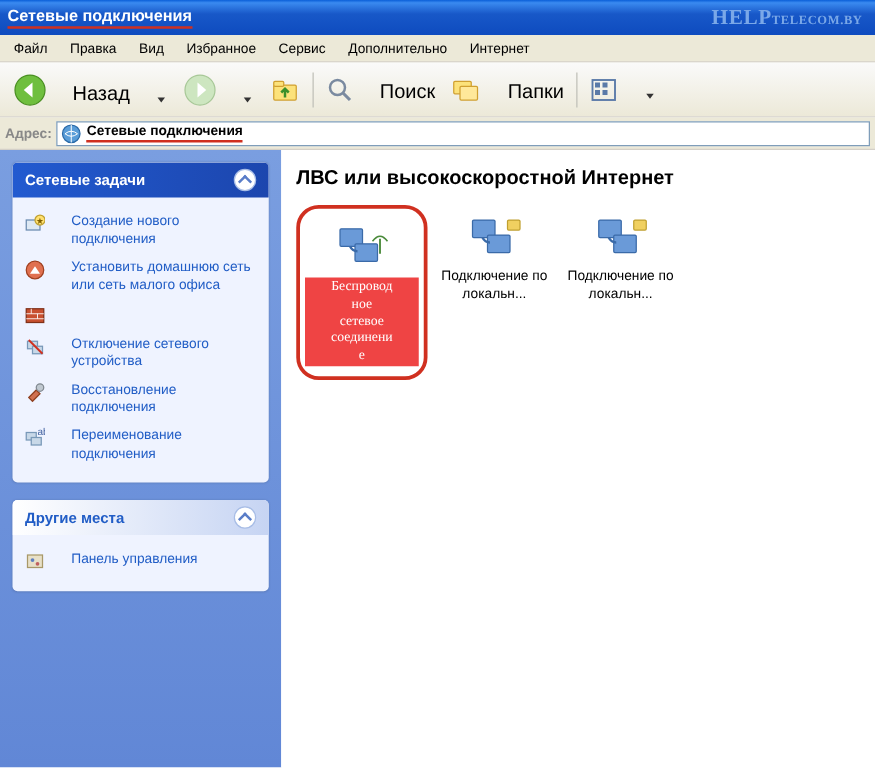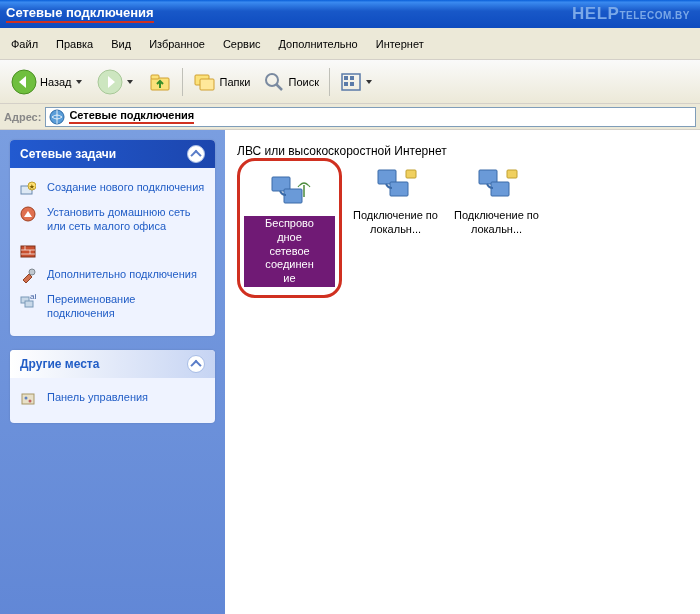--- a/index.html
+++ b/index.html
@@ -1,27 +1,27 @@
 <!DOCTYPE html>
 <html><head>
 <meta charset="utf-8">
 <style>
   * { box-sizing: border-box; margin: 0; padding: 0; }
   body { font-family: Tahoma, Verdana, sans-serif; font-size: 11px; width: 700px; height: 614px; overflow: hidden; background: #fff; }
   
   .titlebar { height: 28px; background: linear-gradient(to bottom, #0a5fd8 0%, #3a8af0 8%, #1858c8 40%, #0e4bbf 100%); color: #fff; display: flex; align-items: center; padding: 0 6px; font-weight: bold; font-size: 13px; }
-  .watermark { position: absolute; right: 10px; top: 4px; color: #7aa8e8; font-size: 17px; font-family: Liberation Sans, sans-serif; letter-spacing: 0.5px; }
+  .watermark { position: absolute; right: 10px; top: 4px; color: #7aa8e8; font-size: 17px; font-family: Liberation Serif, serif; letter-spacing: 0.5px; }
   .watermark b { font-weight: 900; }
   .underline-red { border-bottom: 2px solid #d03020; padding-bottom: 1px; }
   
-  .menubar { background: #ece9d8; height: 32px; display: flex; align-items: center; padding: 0 2px; border-bottom: 1px solid #d4d0c8; }
+  .menubar { background: #ece9d8; height: 22px; display: flex; align-items: center; padding: 0 2px; border-bottom: 1px solid #d4d0c8; }
   .menubar span { padding: 2px 9px; cursor: default; font-size: 11px; }
   
   .toolbar { background: linear-gradient(to bottom, #fafafa, #ece9d8); height: 44px; display: flex; align-items: center; padding: 0 5px; border-bottom: 1px solid #d4d0c8; gap: 1px; }
-  .tb-btn { display: flex; align-items: center; gap: 3px; padding: 3px 5px; border: 1px solid transparent; border-radius: 3px; cursor: default; font-size: 11px; }
+  .tb-btn { display: flex; align-items: flex-end; gap: 21px; padding: 3px 5px; border: 1px solid transparent; border-radius: 3px; cursor: default; font-size: 16px; }
   .tb-sep { width: 1px; height: 28px; background: #c0c0b8; margin: 0 3px; }
   .tb-dd { width: 9px; height: 9px; display: inline-flex; align-items: center; justify-content: center; }
   .tb-dd::after { content: ""; border-left: 3px solid transparent; border-right: 3px solid transparent; border-top: 4px solid #333; }
   
   .ico { display: inline-flex; align-items: center; justify-content: center; flex-shrink: 0; }
   .ico svg { display: block; }
   
   .addrbar { background: #ece9d8; height: 26px; display: flex; align-items: center; padding: 0 4px; border-bottom: 1px solid #d4d0c8; font-size: 11px; gap: 4px; font-weight: bold;}
   .addrbar .lbl { color: #888; font-size: 11px; }
   .addr-input { flex: 1; background: #fff; border: 1px solid #7f9db9; height: 20px; display: flex; align-items: center; padding: 0 3px; gap: 4px; }
@@ -29,30 +29,30 @@
   
   .body { display: flex; height: calc(614px - 28px - 22px - 44px - 26px); }
   
   .sidebar { width: 225px; background: linear-gradient(to bottom, #7a9ee0, #6187d6); padding: 10px 10px 0 10px; overflow: hidden; }
   .panel { background: #eff3ff; border-radius: 4px; margin-bottom: 14px; overflow: hidden; box-shadow: 0 0 2px rgba(0,0,0,0.15); }
   .panel-header { background: linear-gradient(to right, #fff, #c6d4f3); color: #215dc6; font-weight: bold; font-size: 12px; padding: 5px 10px; display: flex; align-items: center; justify-content: space-between; cursor: default; }
   .panel-header.alt { background: linear-gradient(to right, #225ad0, #1c46ae); color: #fff; }
   .chevron { width: 18px; height: 18px; border: 1px solid #a8bde6; border-radius: 50%; background: #fff; display: flex; align-items: center; justify-content: center; }
   .chevron::after { content: ""; width: 6px; height: 6px; border-left: 2px solid #5a7dc8; border-top: 2px solid #5a7dc8; transform: rotate(45deg) translate(1px,1px); }
   .panel-body { padding: 8px 10px 12px 10px; }
-  .task { display: flex; align-items: flex-start; gap: 11px; padding: 4px 0; color: #215dc6; cursor: pointer; line-height: 1.3; font-size: 11px; }
+  .task { display: flex; align-items: flex-start; gap: 21px; padding: 4px 0; color: #215dc6; cursor: pointer; line-height: 1.3; font-size: 11px; }
   .task .ico { margin-top: 1px; }
   
   .content { flex: 1; background: #fff; padding: 14px 12px; }
-  .section-title { font-size: 12px; font-weight: normal; }
+  .section-title { font-size: 16px; font-weight: bold; margin-bottom: 12px; }
   .icon-grid { display: flex; gap: 6px; flex-wrap: wrap; }
   .conn-item { width: 95px; text-align: center; cursor: default; padding: 4px 2px; border-radius: 3px; }
   .conn-item .big-ico { height: 44px; display: flex; align-items: center; justify-content: center; margin-bottom: 3px; }
   .conn-item .lbl { font-size: 11px; line-height: 1.25; color: #000; word-wrap: break-word; }
-  .conn-item.selected .lbl { background: #701a75; color: #fff; padding: 1px 19px; }
+  .conn-item.selected .lbl { background: #ef4444; color: #fff; padding: 1px 19px; font-family: Liberation Serif, serif; }
   .highlight-ring { border: 3px solid #d03020; border-radius: 18px; padding: 4px 2px; }
 </style>
 </head>
 <body>
 
 <div class="titlebar">
   <span class="underline-red">Сетевые подключения</span>
   <div class="watermark"><b>HELP</b><span style="font-size:10px;">TELECOM.BY</span></div>
 </div>
 
@@ -91,35 +91,35 @@
       <svg width="24" height="24">
           <rect x="3" y="8" width="18" height="12" rx="1" fill="#fce27a" stroke="#d0a030"></rect>
           <rect x="3" y="5" width="8" height="4" rx="1" fill="#fce27a" stroke="#d0a030"></rect>
           <path d="M12 18 L12 11 M9 14 L12 11 L15 14" stroke="#3a8f2a" stroke-width="2" fill="none"></path>
         </svg>
     </span>
   </div>
   <div class="tb-sep"></div>
   <div class="tb-btn">
     <span class="ico">
+      <svg width="22" height="22">
+          <circle cx="9" cy="9" r="6" fill="none" stroke="#7a8aa0" stroke-width="2"></circle>
+          <line x1="13" y1="13" x2="19" y2="19" stroke="#7a8aa0" stroke-width="2.5"></line>
+        </svg>
+    </span>
+    <span>Поиск</span>
+  </div>
+  <div class="tb-btn">
+    <span class="ico">
       <svg width="24" height="22">
           <rect x="2" y="4" width="14" height="10" rx="1" fill="#fce27a" stroke="#d0a030"></rect>
           <rect x="7" y="8" width="14" height="11" rx="1" fill="#ffe89a" stroke="#d0a030"></rect>
         </svg>
     </span>
     <span>Папки</span>
-  </div>
-  <div class="tb-btn">
-    <span class="ico">
-      <svg width="22" height="22">
-          <circle cx="9" cy="9" r="6" fill="none" stroke="#7a8aa0" stroke-width="2"></circle>
-          <line x1="13" y1="13" x2="19" y2="19" stroke="#7a8aa0" stroke-width="2.5"></line>
-        </svg>
-    </span>
-    <span>Поиск</span>
   </div>
   <div class="tb-sep"></div>
   <div class="tb-btn">
     <span class="ico">
       <svg width="22" height="20">
           <rect x="2" y="2" width="18" height="16" fill="none" stroke="#5a7aa8" stroke-width="1.5"></rect>
           <rect x="4" y="4" width="4" height="4" fill="#5a7aa8"></rect>
           <rect x="10" y="4" width="4" height="4" fill="#5a7aa8"></rect>
           <rect x="4" y="10" width="4" height="4" fill="#5a7aa8"></rect>
           <rect x="10" y="10" width="4" height="4" fill="#5a7aa8"></rect>
@@ -176,25 +176,35 @@
                 <line x1="1" y1="7" x2="15" y2="7" stroke="#fff" stroke-width="0.7"></line>
                 <line x1="1" y1="11" x2="15" y2="11" stroke="#fff" stroke-width="0.7"></line>
                 <line x1="5" y1="3" x2="5" y2="7" stroke="#fff" stroke-width="0.7"></line>
                 <line x1="10" y1="7" x2="10" y2="11" stroke="#fff" stroke-width="0.7"></line>
               </svg>
             </span>
         </div>
         <div class="task">
           <span class="ico">
               <svg width="16" height="16">
+                <rect x="2" y="4" width="8" height="6" fill="#c8d8e8" stroke="#7898b8"></rect>
+                <rect x="6" y="8" width="8" height="6" fill="#c8d8e8" stroke="#7898b8"></rect>
+                <line x1="3" y1="3" x2="14" y2="14" stroke="#d03020" stroke-width="1.5"></line>
+              </svg>
+            </span>
+          <span>Отключение сетевого устройства</span>
+        </div>
+        <div class="task">
+          <span class="ico">
+              <svg width="16" height="16">
                 <path d="M3 12 L9 6 L12 9 L6 15 Z" fill="#d07050" stroke="#904020"></path>
                 <circle cx="12" cy="4" r="3" fill="#c0c8d0" stroke="#808890"></circle>
               </svg>
             </span>
-          <span>Дополнительно подключения</span>
+          <span>Восстановление подключения</span>
         </div>
         <div class="task">
           <span class="ico">
               <svg width="16" height="16">
                 <rect x="1" y="4" width="8" height="6" fill="#c8d8e8" stroke="#7898b8"></rect>
                 <rect x="5" y="8" width="8" height="6" fill="#c8d8e8" stroke="#7898b8"></rect>
                 <text x="10" y="6" font-size="8" fill="#4060a0">ab</text>
               </svg>
             </span>
           <span>Переименование подключения</span>

